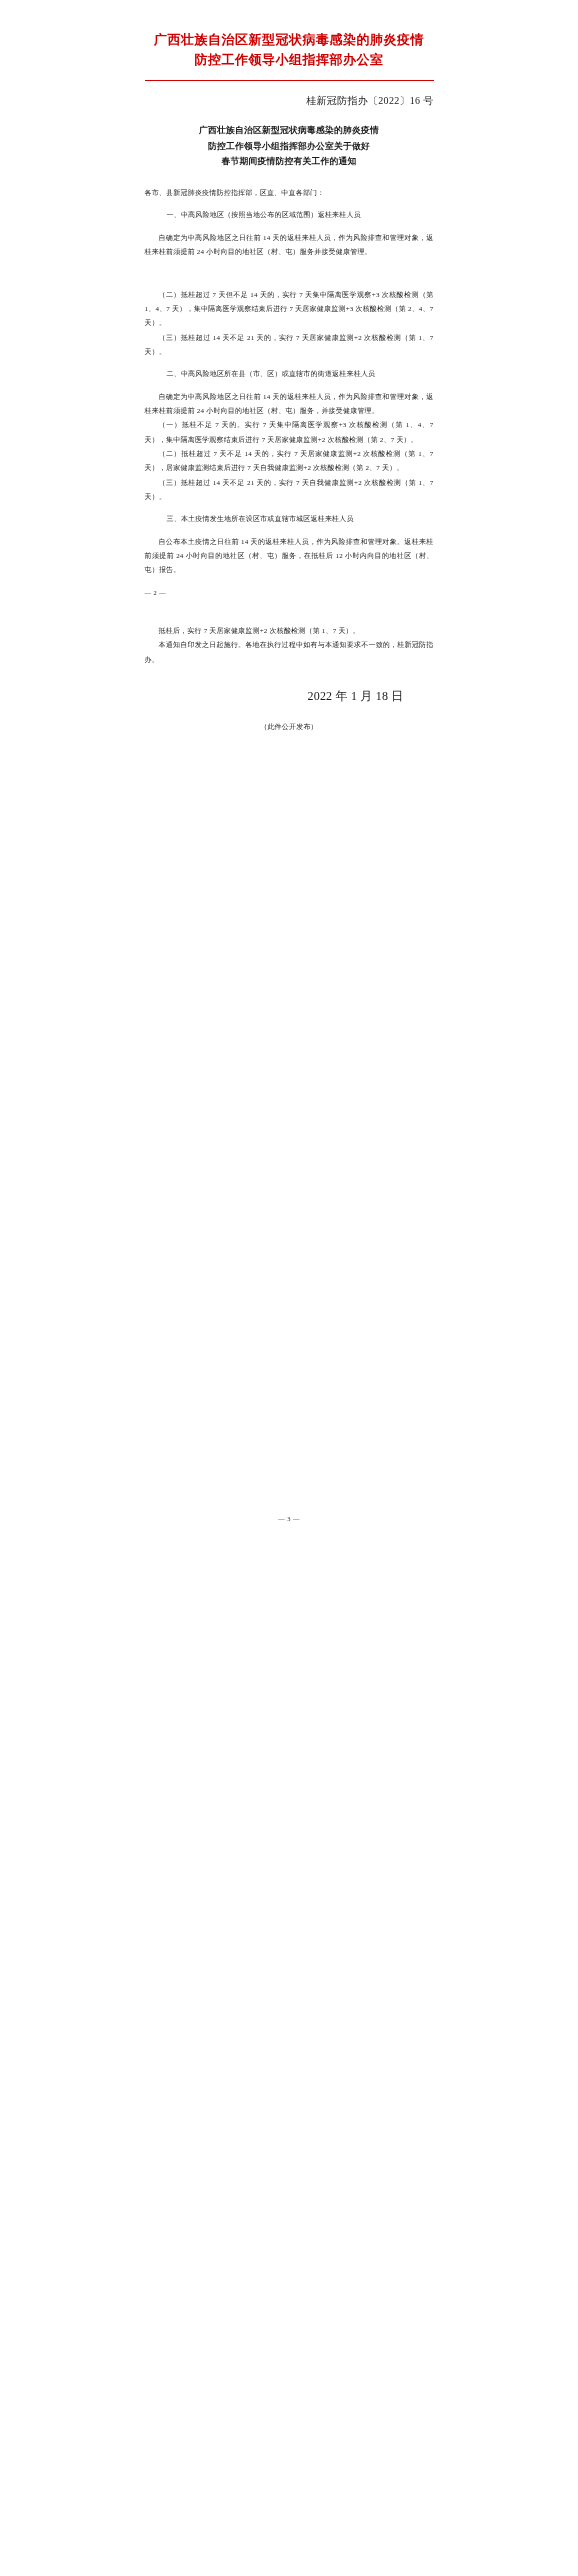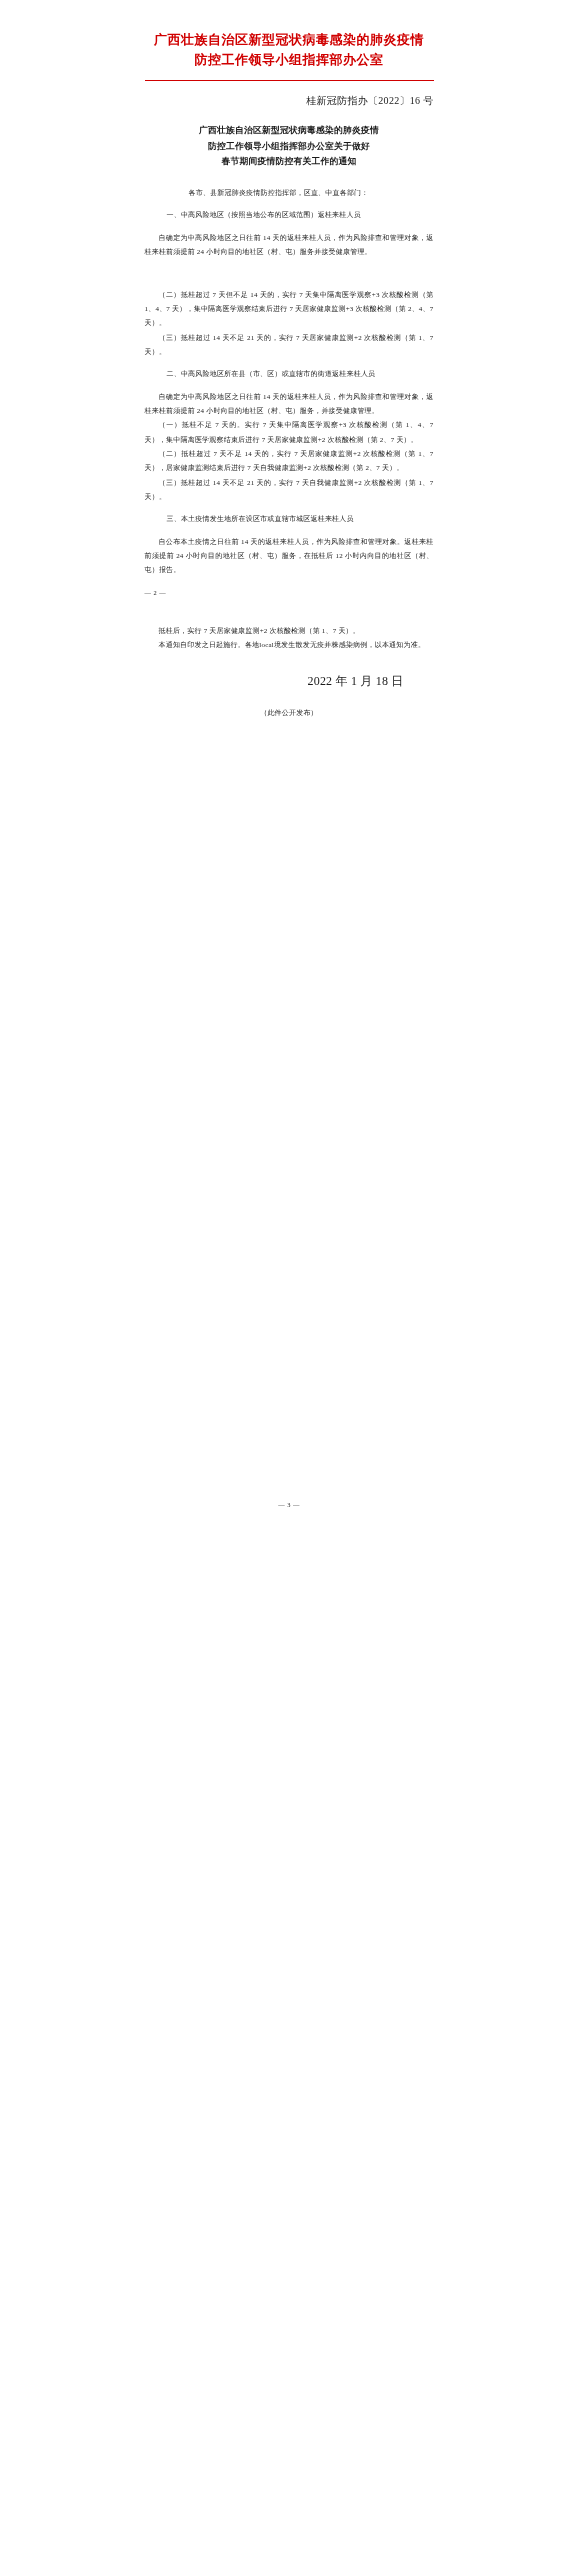--- a/index.html
+++ b/index.html
@@ -67,21 +67,20 @@
     text-justify: inter-ideograph;
     margin: 0;
     text-indent: 2em;
     letter-spacing: 0.2px;
   }
   p.first {
     margin-top: 16.5px;
   }
   p.noindent {
     text-indent: 0;
-    margin-left: 44px;
   }
   .sect-head {
     font-size: 7px;
     line-height: 2.05;
     text-indent: 2em;
     font-weight: normal;
     margin: 8px;
     letter-spacing: 0.2px;
   }
   .sign-date {
@@ -149,21 +148,21 @@
     <p class="para">（三）抵桂超过 14 天不足 21 天的，实行 7 天自我健康监测+2 次核酸检测（第 1、7 天）。</p>
 
     <p class="sect-head">三、本土疫情发生地所在设区市或直辖市城区返桂来桂人员</p>
     <p class="para">自公布本土疫情之日往前 14 天的返桂来桂人员，作为风险排查和管理对象。返桂来桂前须提前 24 小时向目的地社区（村、屯）服务，在抵桂后 12 小时内向目的地社区（村、屯）报告。</p>
 
     <div class="page-num left">— 2 —</div>
 
     <div class="gap-2"></div>
 
     <p class="para">抵桂后，实行 7 天居家健康监测+2 次核酸检测（第 1、7 天）。</p>
-    <p class="para">本通知自印发之日起施行。各地local境发生散发无疫并株感染病例，以本通知为准。</p>
+    <p class="para">本通知自印发之日起施行。各地在执行过程中如有与本通知要求不一致的，桂新冠防指办。</p>
 
     <div class="sign-date">2022 年 1 月 18 日</div>
     <div class="release-note">（此件公开发布）</div>
 
     <div class="big-gap"></div>
 
     <div class="page-num center">— 3 —</div>
   </div>
 
 </div>

